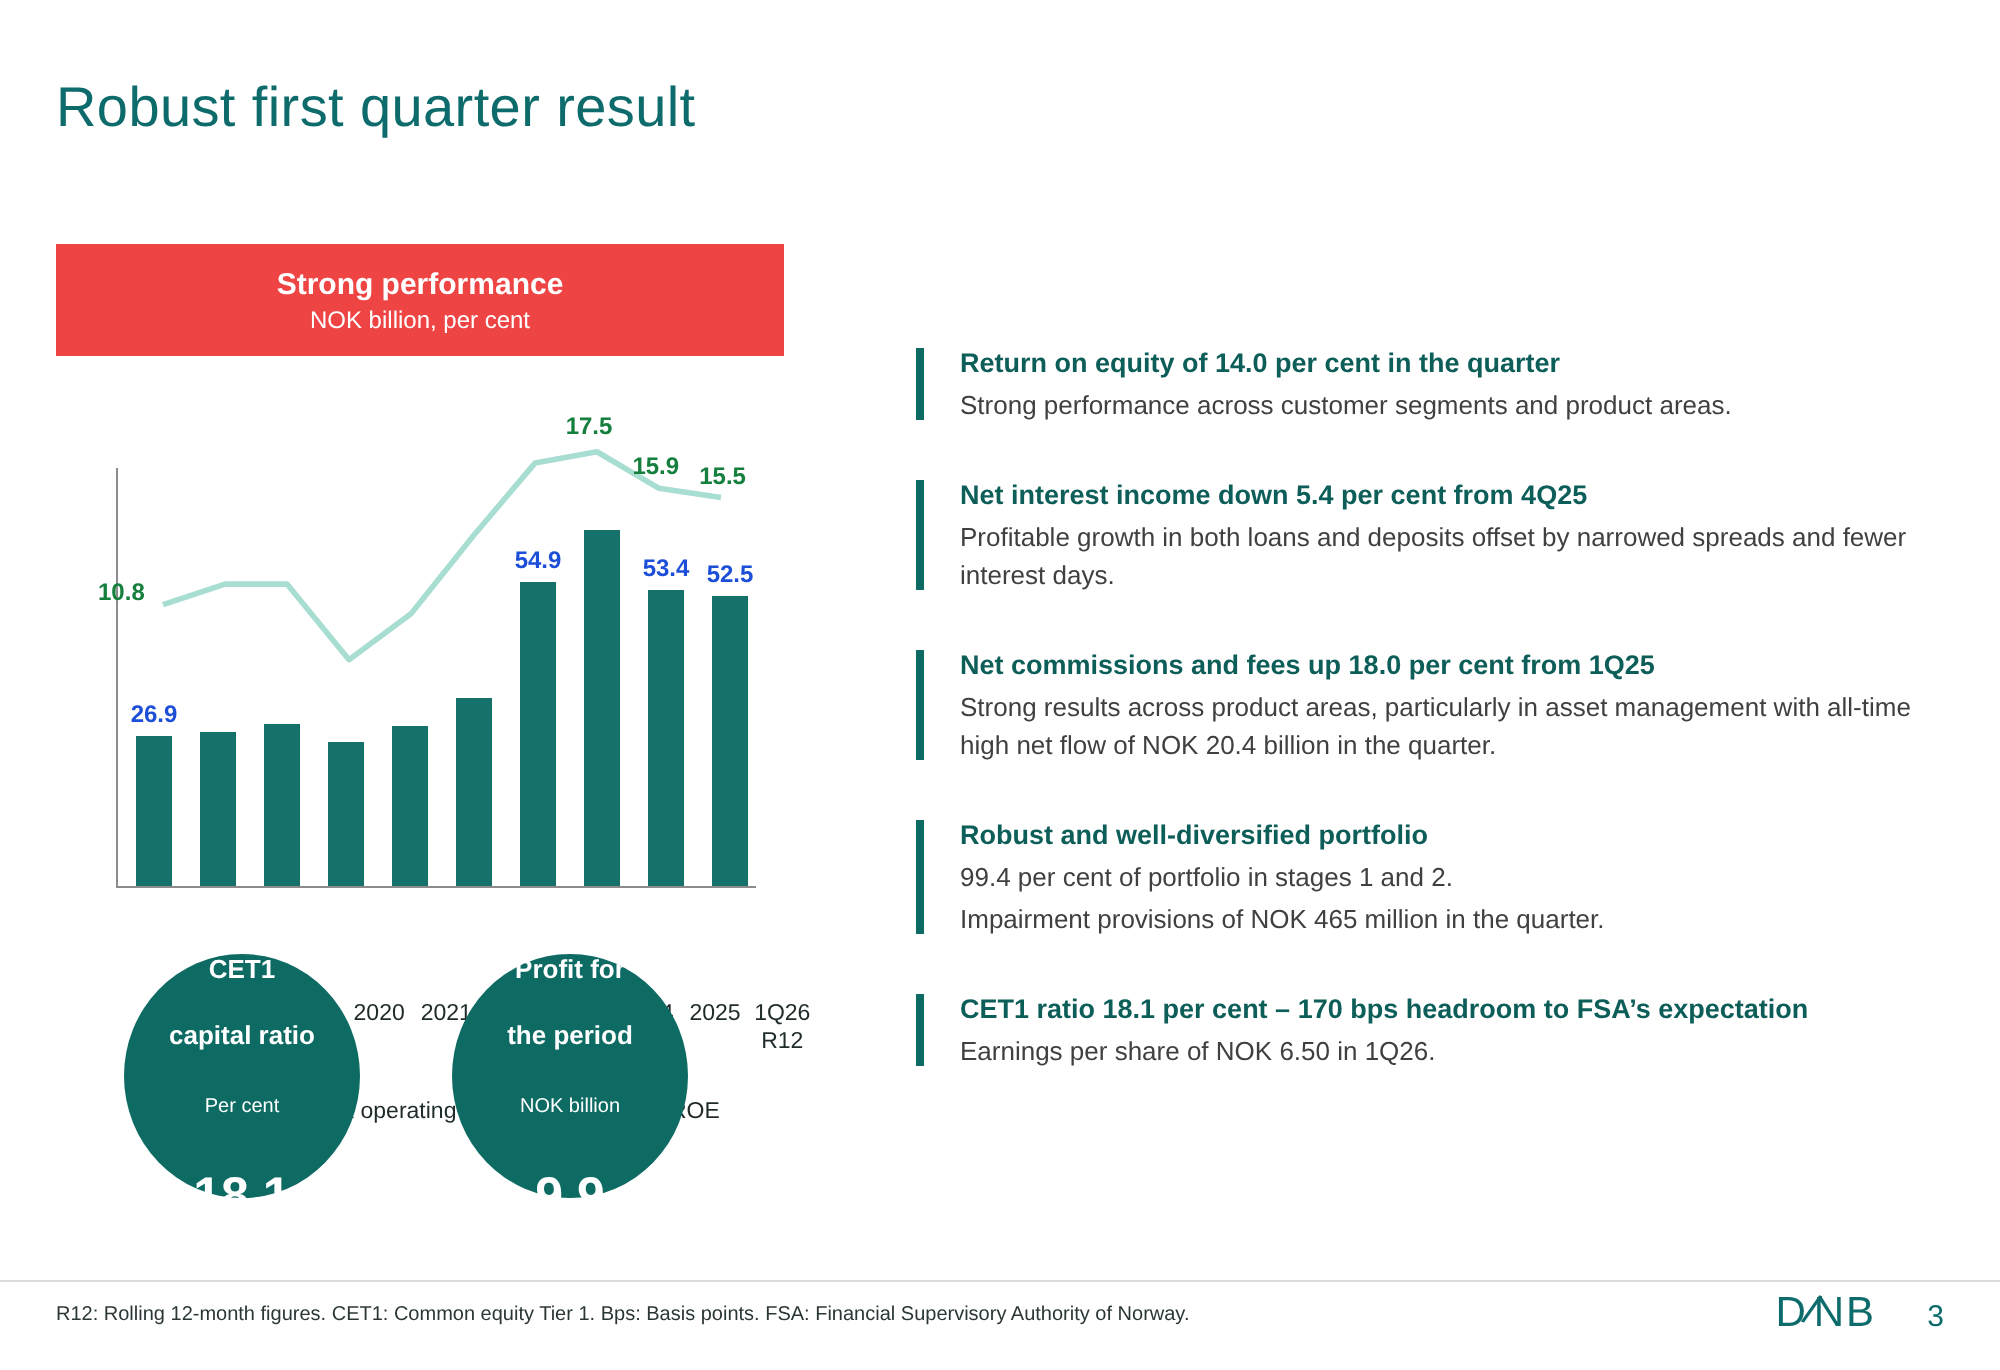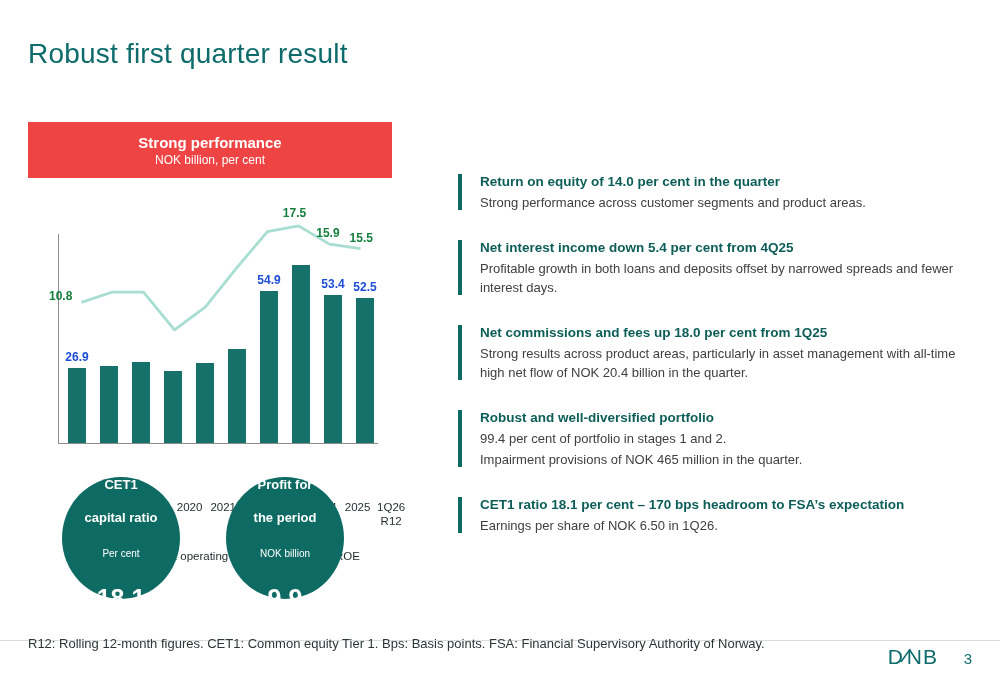--- a/index.html
+++ b/index.html
@@ -251,22 +251,22 @@
     position: absolute;
     left: 0;
     right: 0;
     bottom: 44px;
     height: 1px;
     background: #d8dcdc;
   }
   .footnote {
     position: absolute;
     left: 28px;
-    bottom: 34px;
-    font-size: 13px;
+    bottom: 22px;
+    font-size: 10px;
     color: #2b3636;
   }
   .page-num {
     position: absolute;
     right: 28px;
     bottom: 18px;
     font-size: 15px;
     color: #0d6b6b;
   }
   .logo {

